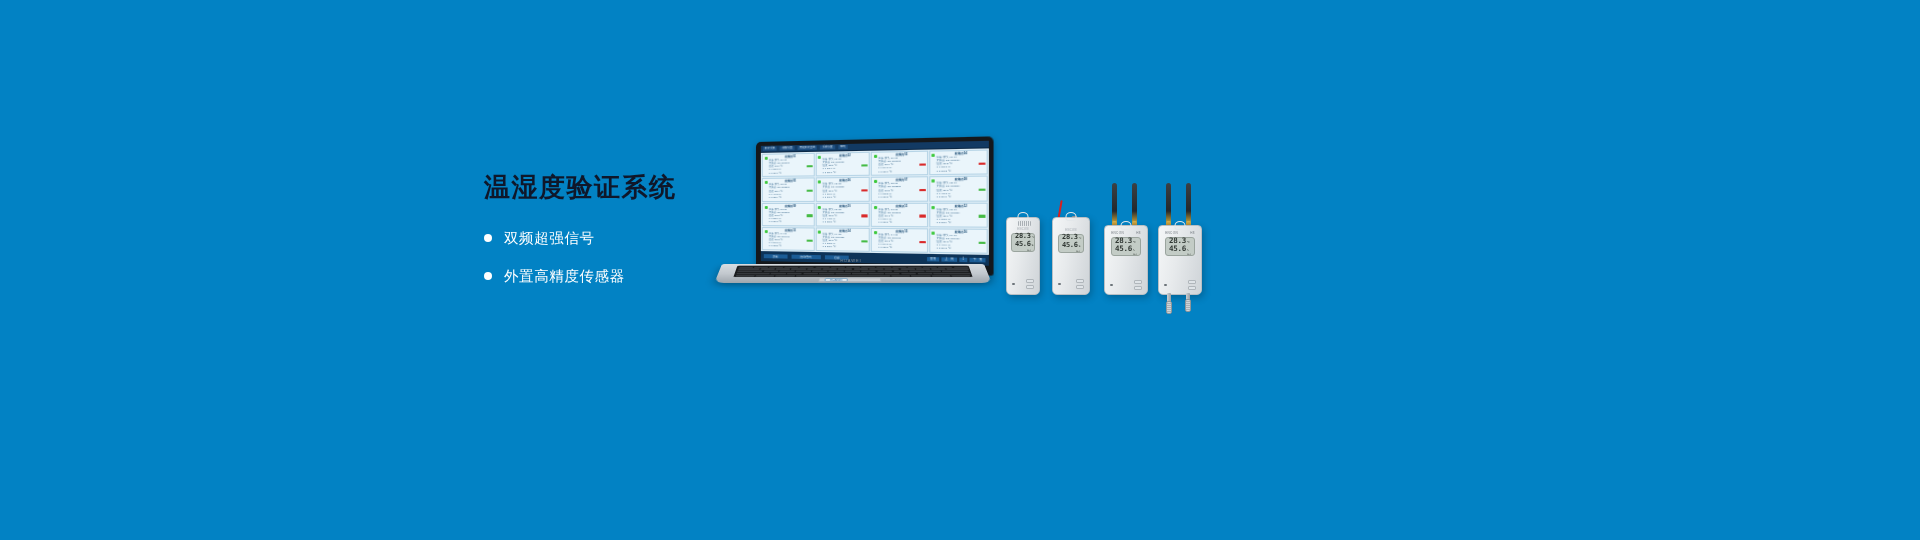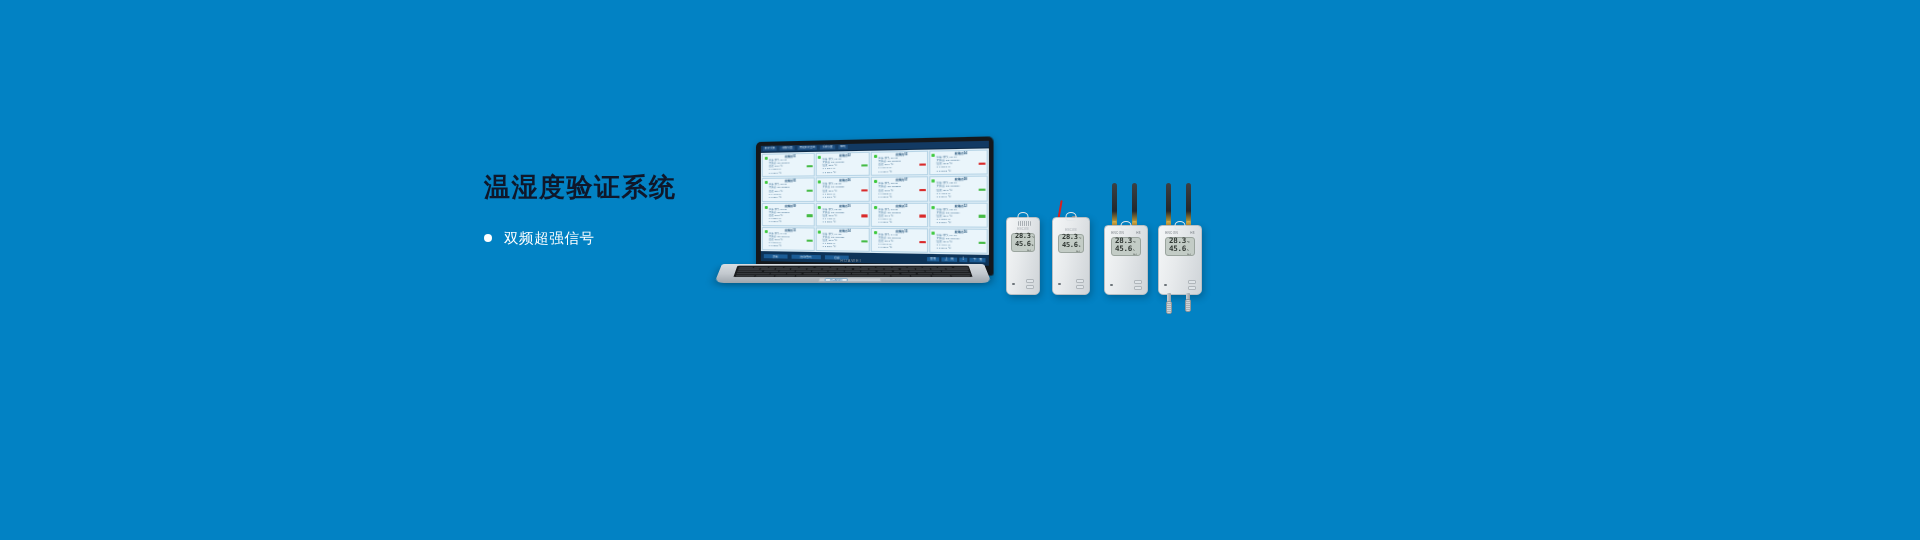--- a/index.html
+++ b/index.html
@@ -308,20 +308,24 @@
 <body>
 
 <div id="banner">
 
   <div id="text-block">
     <h1 id="headline">温湿度验证系统</h1>
     <ul id="feature-list">
       <li class="feature-item">
         <span class="feature-dot"></span>
         <span class="feature-label">双频超强信号</span>
+      </li>
+      <li class="feature-item">
+        <span class="feature-dot"></span>
+        <span class="feature-label">外置高精度传感器</span>
       </li>
     </ul>
   </div>
 
   <div id="laptop">
 
     <div id="lid">
       <div id="screen">
 
         <div id="app-menubar">

